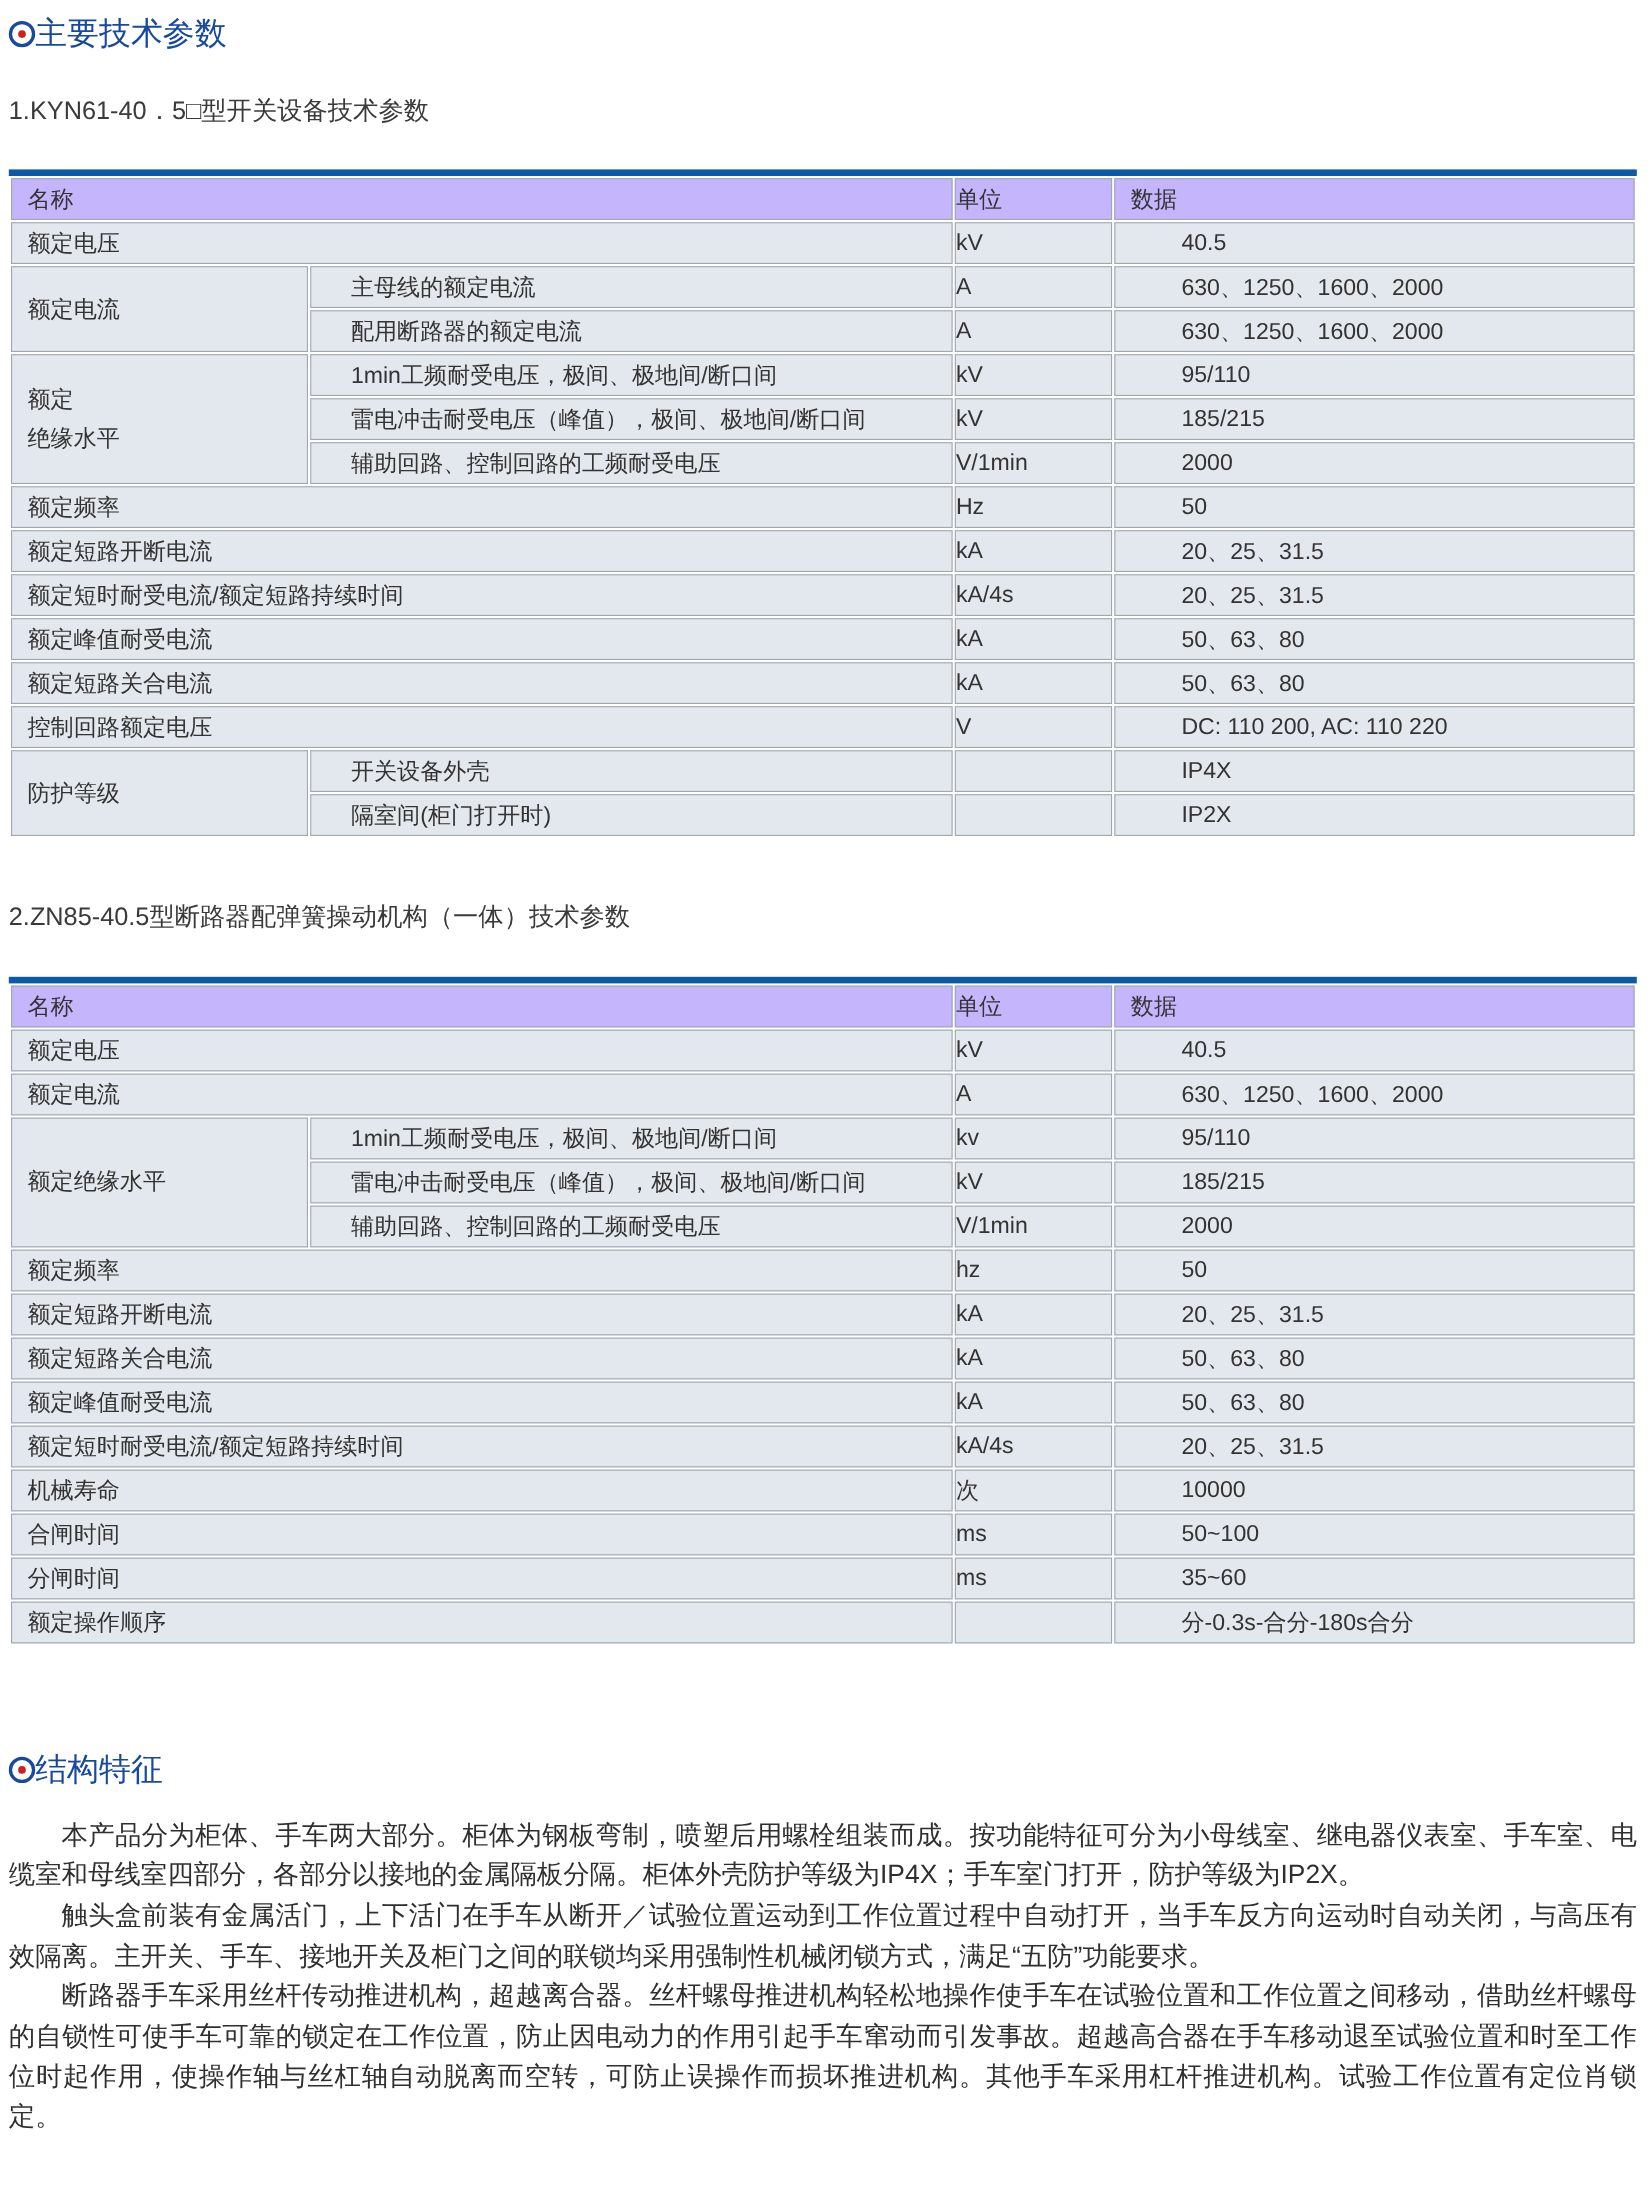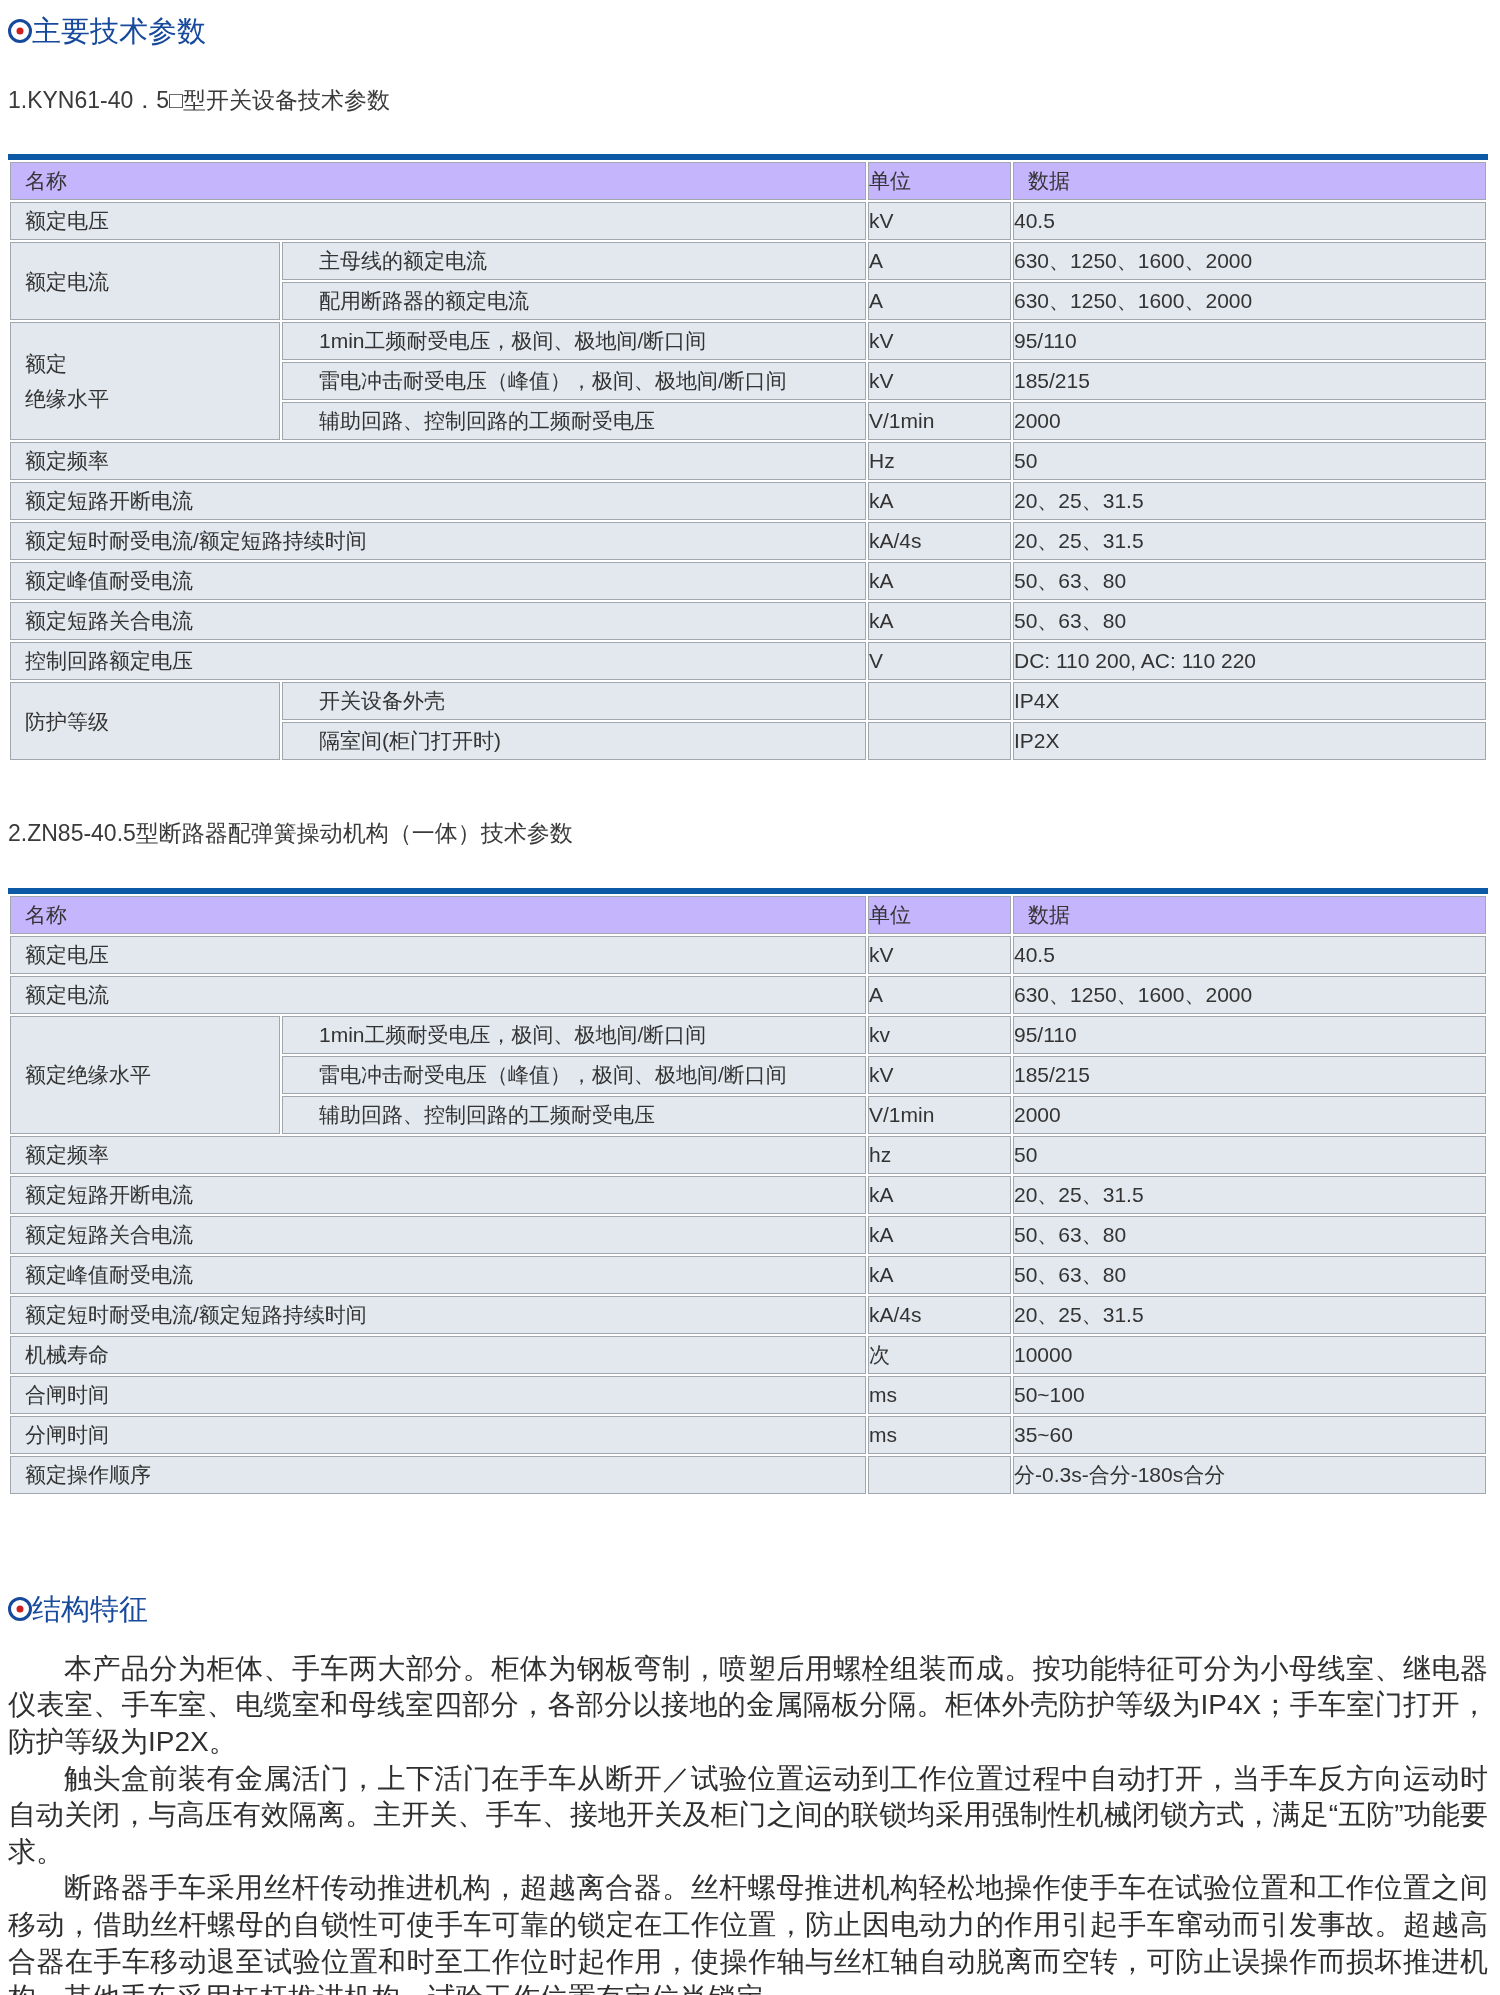--- a/index.html
+++ b/index.html
@@ -43,28 +43,28 @@
   .ptable col.c3 { width:143px; }
   .ptable th, .ptable td {
     border:1px solid #a0a7af; background:#e3e8ee;
     height:36px; padding:0; vertical-align:middle;
     overflow:hidden; white-space:nowrap;
   }
   .ptable thead th { background:#c4b5fd; font-weight:normal; }
   .ptable .name  { text-align:left; padding-left:14px; }
   .ptable .sub   { text-align:left; padding-left:36px; }
   .ptable .unit  { text-align:left; }
-  .ptable .data  { text-align:left; }
+  .ptable .data  { text-align:left; padding-left:60px; }
   .ptable .group { text-align:left; padding-left:14px; white-space:pre-line; line-height:1.7; }
 
   .sec-2 { margin-top:96px; }
 
   .bodytext { margin-top:24px; }
   .bodytext p {
-    margin:0; font-size:28px; line-height:36.6px;
+    margin:0; font-size:24px; line-height:36.6px;
     text-align:justify; text-indent:2em; color:#2f2f2f;
   }
 </style>
 </head>
 <body>
 
 <div class="page">
 
   <h2 class="sec-title">
     <span class="target-icon"></span>

